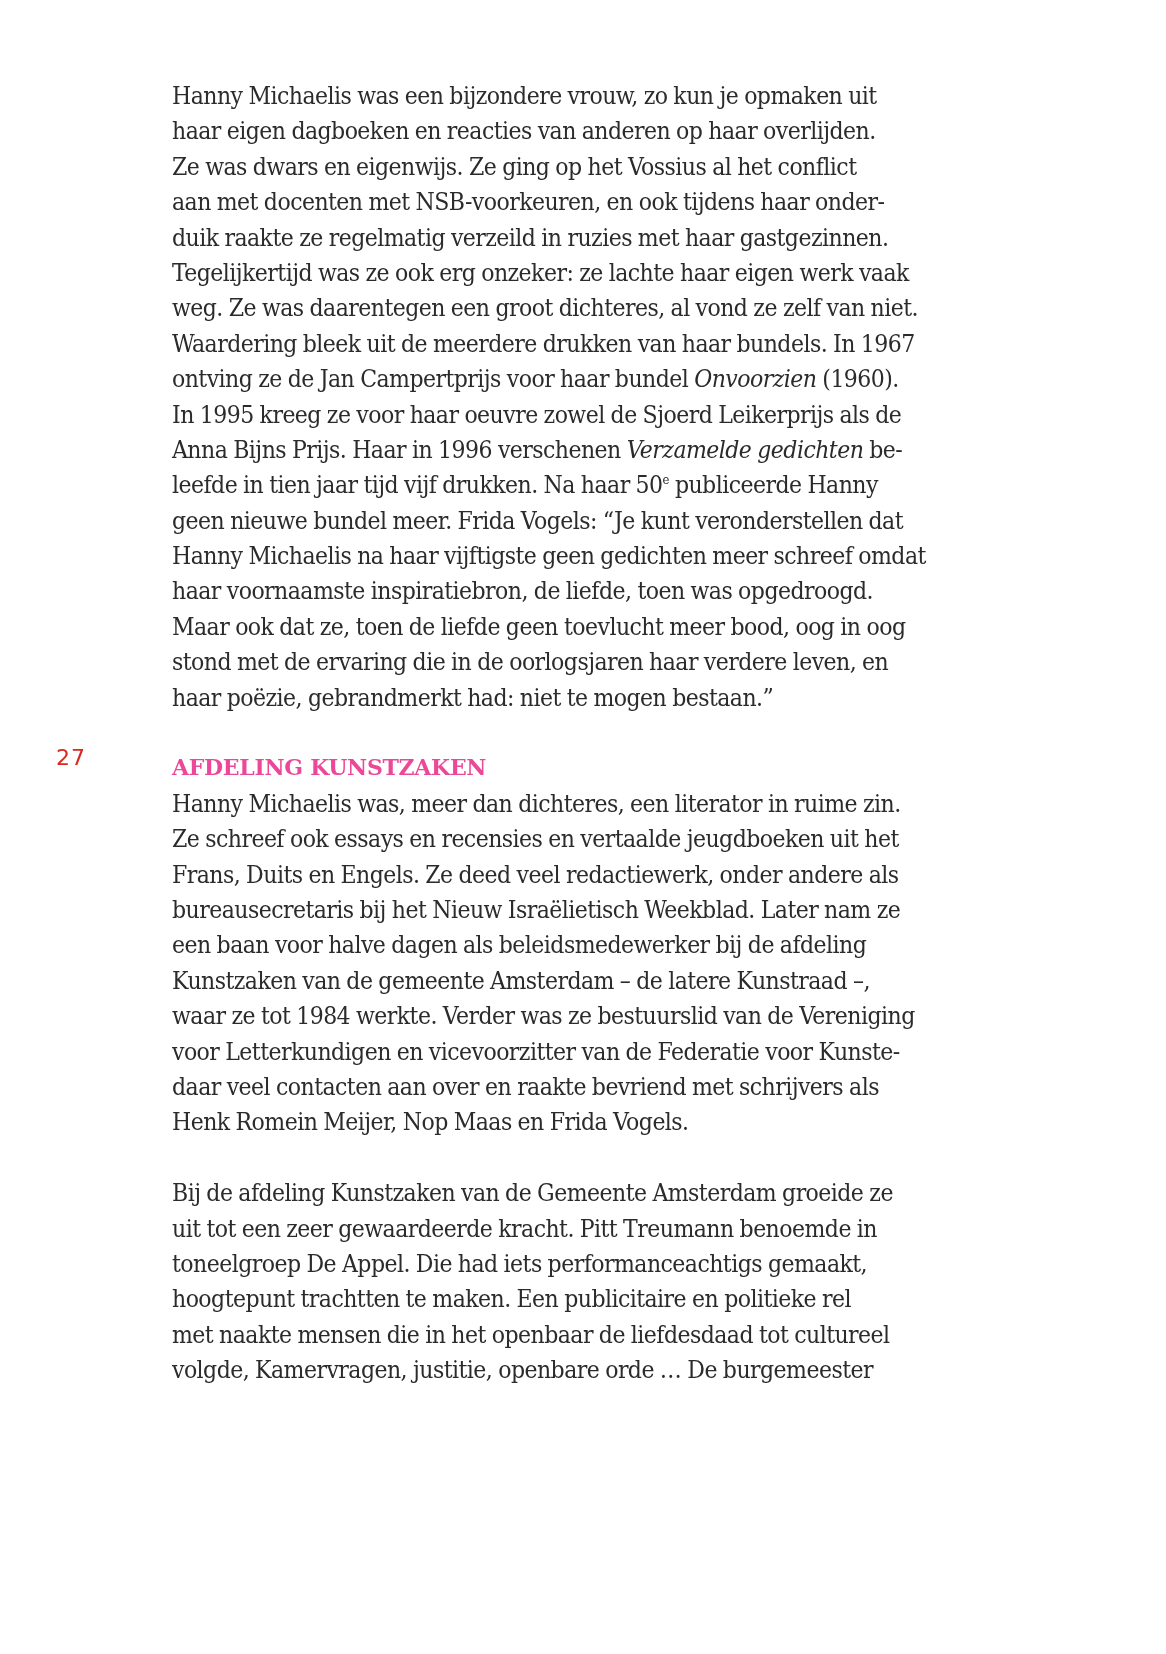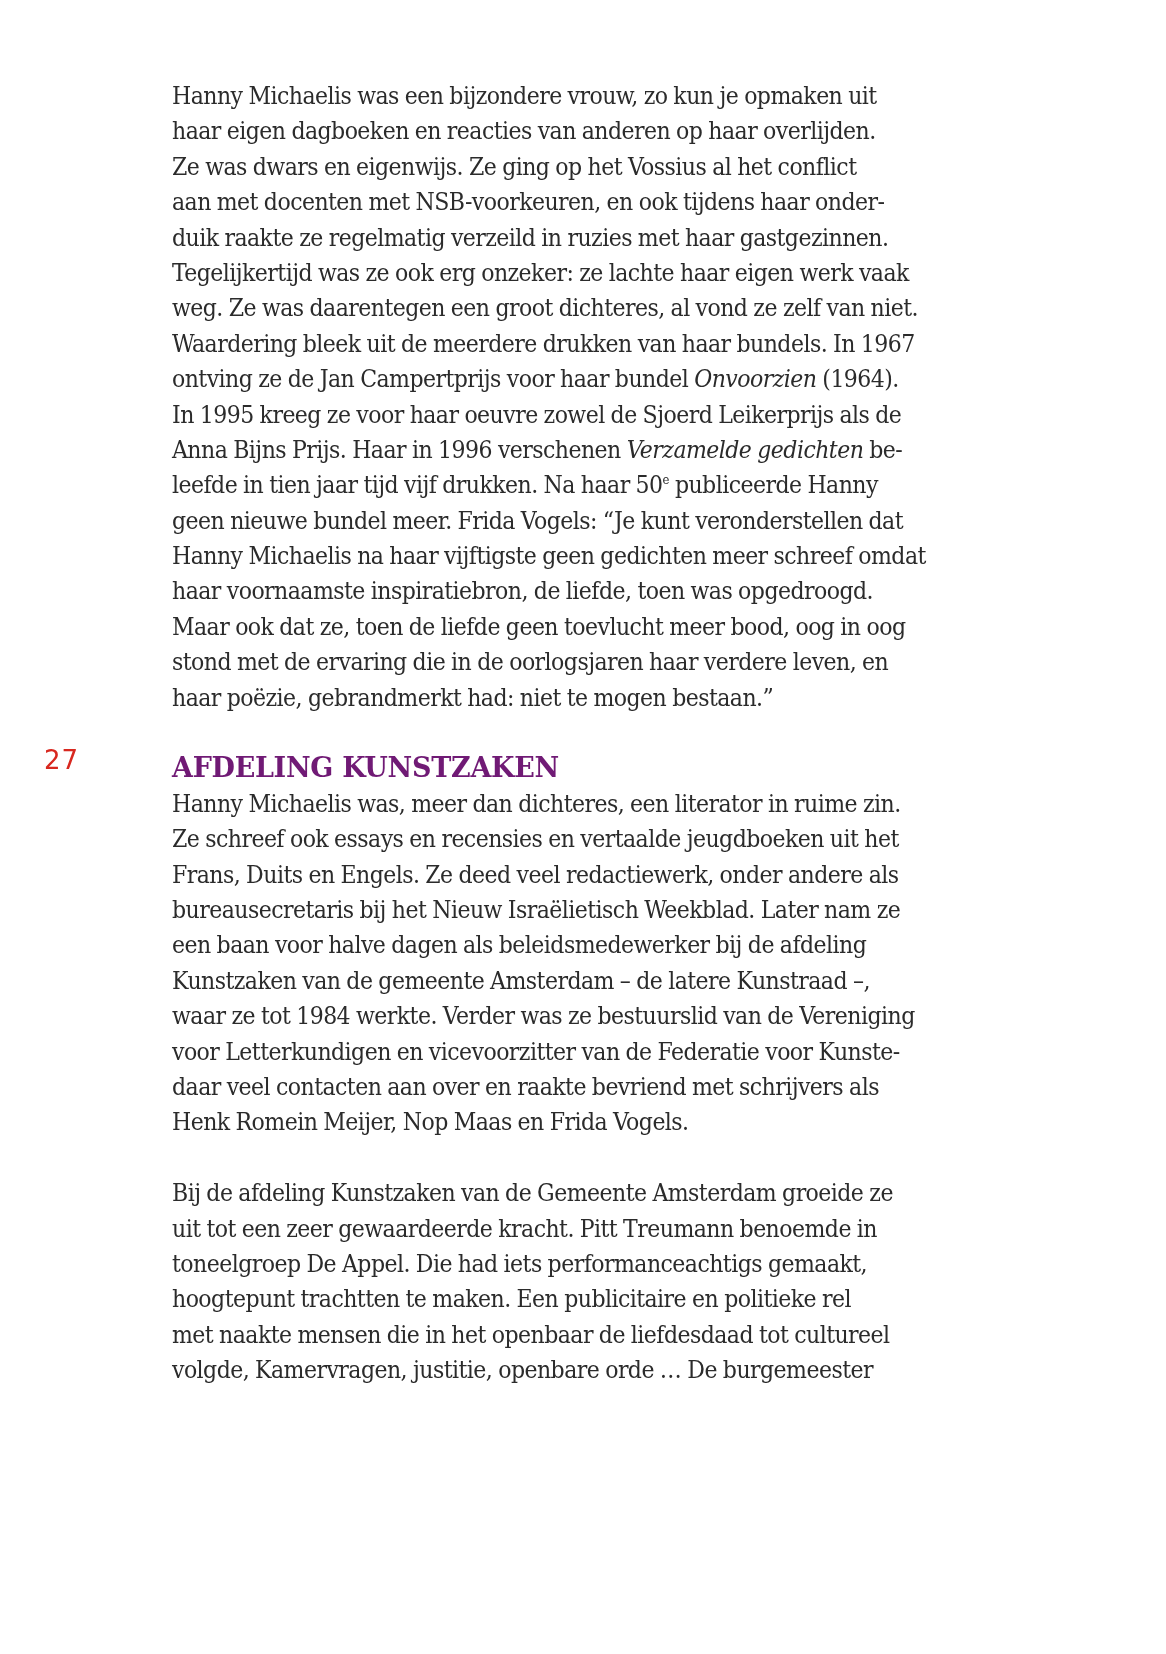--- a/index.html
+++ b/index.html
@@ -10,24 +10,24 @@
     body {
       width: 1166px;
       height: 1654px;
       position: relative;
       overflow: hidden;
       font-family: "DejaVu Serif", "Liberation Serif", serif;
       color: #2b2b2b;
     }
     .page-number {
       position: absolute;
-      left: 44px;
+      left: 56px;
       top: 745px;
       font-family: "DejaVu Sans", "Liberation Sans", sans-serif;
-      font-size: 26px;
+      font-size: 22px;
       color: #d8281f;
       letter-spacing: 1px;
     }
     .text-column {
       position: absolute;
       left: 172px;
       top: 78px;
       width: 860px;
     }
     .line {
@@ -44,25 +44,25 @@
     }
     .line sup {
       font-size: 13px;
       vertical-align: 9px;
       line-height: 0;
     }
     .heading {
       display: block;
       font-family: "DejaVu Serif", "Liberation Serif", serif;
       font-weight: bold;
-      font-size: 27px;
+      font-size: 22px;
       line-height: 35.4px;
       height: 35.4px;
       letter-spacing: -0.3px;
-      color: #701a75;
+      color: #ec4899;
     }
     .para {
       display: block;
     }
     .gap {
       display: block;
       height: 35.4px;
     }
   </style>
 </head>
@@ -73,21 +73,21 @@
 <div class="text-column">
   <div class="para">
       <span class="line">Hanny Michaelis was een bijzondere vrouw, zo kun je opmaken uit</span>
       <span class="line">haar eigen dagboeken en reacties van anderen op haar overlijden.</span>
       <span class="line">Ze was dwars en eigenwijs. Ze ging op het Vossius al het conflict</span>
       <span class="line">aan met docenten met NSB-voorkeuren, en ook tijdens haar onder-</span>
       <span class="line">duik raakte ze regelmatig verzeild in ruzies met haar gastgezinnen.</span>
       <span class="line">Tegelijkertijd was ze ook erg onzeker: ze lachte haar eigen werk vaak</span>
       <span class="line">weg. Ze was daarentegen een groot dichteres, al vond ze zelf van niet.</span>
       <span class="line">Waardering bleek uit de meerdere drukken van haar bundels. In 1967</span>
-      <span class="line"><span>ontving ze de Jan Campertprijs voor haar bundel </span><em>Onvoorzien</em><span> (1964).</span></span>
+      <span class="line"><span>ontving ze de Jan Campertprijs voor haar bundel </span><em>Onvoorzien</em><span> (1960).</span></span>
       <span class="line">In 1995 kreeg ze voor haar oeuvre zowel de Sjoerd Leikerprijs als de</span>
       <span class="line"><span>Anna Bijns Prijs. Haar in 1996 verschenen </span><em>Verzamelde gedichten</em><span> be-</span></span>
       <span class="line"><span>leefde in tien jaar tijd vijf drukken. Na haar 50</span><sup>e</sup><span> publiceerde Hanny</span></span>
       <span class="line">geen nieuwe bundel meer. Frida Vogels: “Je kunt veronderstellen dat</span>
       <span class="line">Hanny Michaelis na haar vijftigste geen gedichten meer schreef omdat</span>
       <span class="line">haar voornaamste inspiratiebron, de liefde, toen was opgedroogd.</span>
       <span class="line">Maar ook dat ze, toen de liefde geen toevlucht meer bood, oog in oog</span>
       <span class="line">stond met de ervaring die in de oorlogsjaren haar verdere leven, en</span>
       <span class="line">haar poëzie, gebrandmerkt had: niet te mogen bestaan.”</span>
     </div>

